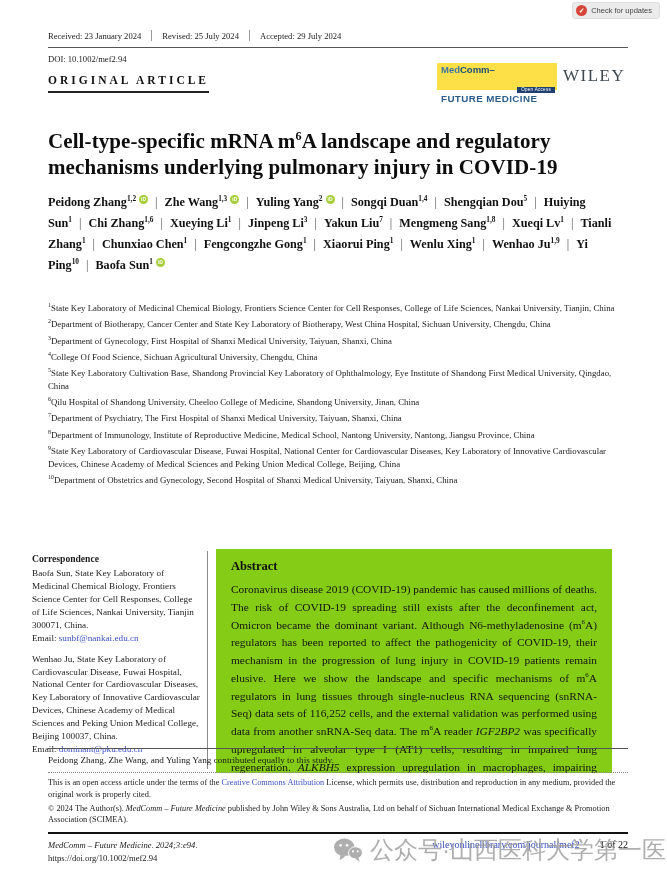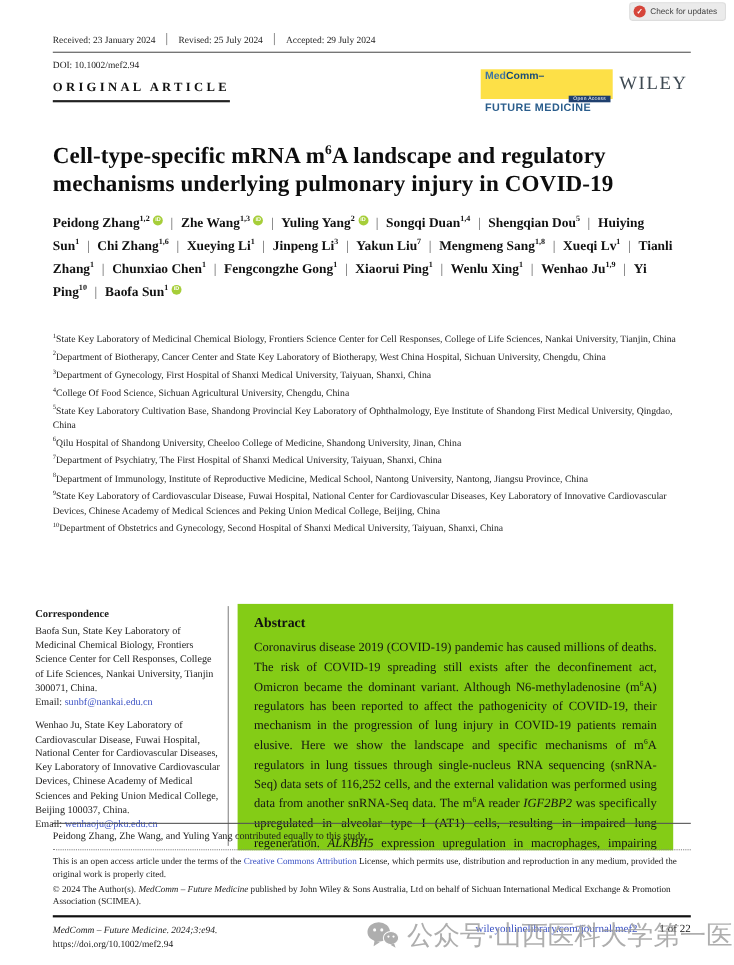--- a/index.html
+++ b/index.html
@@ -125,21 +125,21 @@
       <p><sup>8</sup>Department of Immunology, Institute of Reproductive Medicine, Medical School, Nantong University, Nantong, Jiangsu Province, China</p>
       <p><sup>9</sup>State Key Laboratory of Cardiovascular Disease, Fuwai Hospital, National Center for Cardiovascular Diseases, Key Laboratory of Innovative Cardiovascular Devices, Chinese Academy of Medical Sciences and Peking Union Medical College, Beijing, China</p>
       <p><sup>10</sup>Department of Obstetrics and Gynecology, Second Hospital of Shanxi Medical University, Taiyuan, Shanxi, China</p>
     </div>
 
   <div class="two-col">
     <div class="corr">
       <h4>Correspondence</h4>
       <div>
           <p>Baofa Sun, State Key Laboratory of Medicinal Chemical Biology, Frontiers Science Center for Cell Responses, College of Life Sciences, Nankai University, Tianjin 300071, China.<br>Email: <a class="link" href="#">sunbf@nankai.edu.cn</a></p>
-          <p>Wenhao Ju, State Key Laboratory of Cardiovascular Disease, Fuwai Hospital, National Center for Cardiovascular Diseases, Key Laboratory of Innovative Cardiovascular Devices, Chinese Academy of Medical Sciences and Peking Union Medical College, Beijing 100037, China.<br>Email: <a class="link" href="#">wenhaoju@pku.edu.cn</a></p>
+          <p>Wenhao Ju, State Key Laboratory of Cardiovascular Disease, Fuwai Hospital, National Center for Cardiovascular Diseases, Key Laboratory of Innovative Cardiovascular Devices, Chinese Academy of Medical Sciences and Peking Union Medical College, Beijing 100037, China.<br>Email: <a class="link" href="#">dominant@pku.edu.cn</a></p>
         </div>
     </div>
     <div class="divider"></div>
     <div class="abs-box">
       <h3>Abstract</h3>
       <div class="abs-text"><span>Coronavirus disease 2019 (COVID-19) pandemic has caused millions of deaths. The risk of COVID-19 spreading still exists after the deconfinement act, Omicron became the dominant variant. Although N6-methyladenosine (m</span><sup>6</sup><span>A) regulators has been reported to affect the pathogenicity of COVID-19, their mechanism in the progression of lung injury in COVID-19 patients remain elusive. Here we show the landscape and specific mechanisms of m</span><sup>6</sup><span>A regulators in lung tissues through single-nucleus RNA sequencing (snRNA-Seq) data sets of 116,252 cells, and the external validation was performed using data from another snRNA-Seq data. The m</span><sup>6</sup><span>A reader </span><i>IGF2BP2</i><span> was specifically upregulated in alveolar type I (AT1) cells, resulting in impaired lung regeneration. </span><i>ALKBH5</i><span> expression upregulation in macrophages, impairing immune</span></div>
     </div>
   </div>
 
   <div class="rule1"></div>

